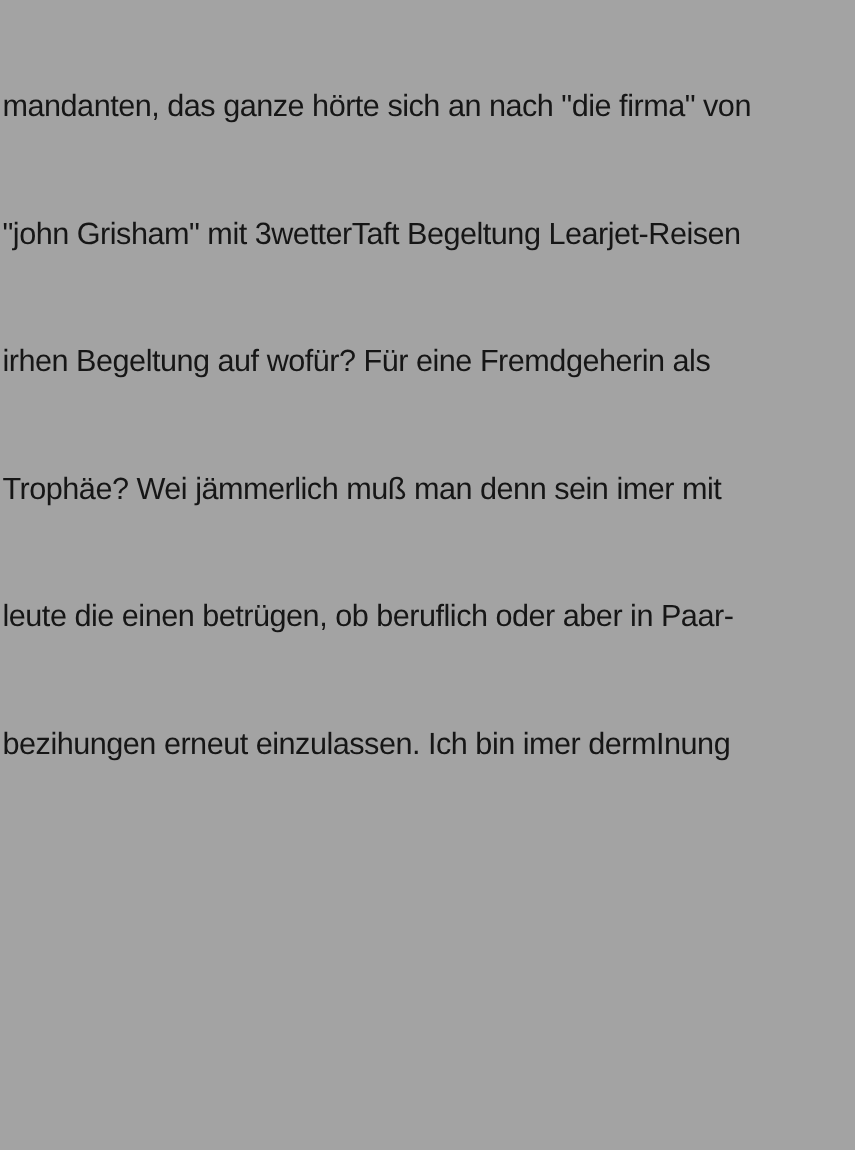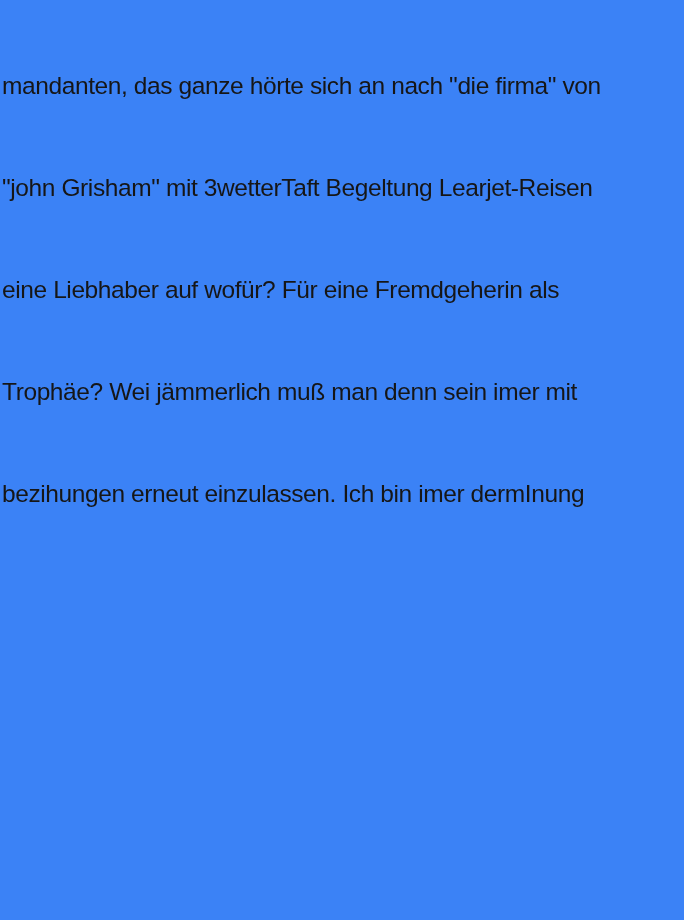--- a/index.html
+++ b/index.html
@@ -9,21 +9,21 @@
   }
   body {
     width: 684px;
     height: 920px;
     overflow: hidden;
     font-family: "Liberation Sans", sans-serif;
   }
   .page {
     width: 684px;
     height: 920px;
-    background: #3b82f6;
+    background: #a3a3a3;
     box-sizing: border-box;
     padding: 1px 0 0 2px;
   }
   .text-body {
     color: #161616;
     font-size: 24.5px;
     line-height: 34px;
     letter-spacing: -0.4px;
     white-space: pre;
   }
@@ -32,22 +32,23 @@
     white-space: pre;
   }
 </style>
 </head>
 <body>
 
 <main class="page">
   <div class="text-body">
     <div class="text-line">mandanten, das ganze hörte sich an nach "die firma" von</div>
     <div class="text-line">"john Grisham" mit 3wetterTaft Begeltung Learjet-Reisen</div>
-    <div class="text-line">eine Liebhaber auf wofür? Für eine Fremdgeherin als</div>
+    <div class="text-line">irhen Begeltung auf wofür? Für eine Fremdgeherin als</div>
     <div class="text-line">Trophäe? Wei jämmerlich muß man denn sein imer mit</div>
+    <div class="text-line">leute die einen betrügen, ob beruflich oder aber in Paar-</div>
     <div class="text-line">bezihungen erneut einzulassen. Ich bin imer dermInung</div>
     
     
     
     
     
     
     
     
     

